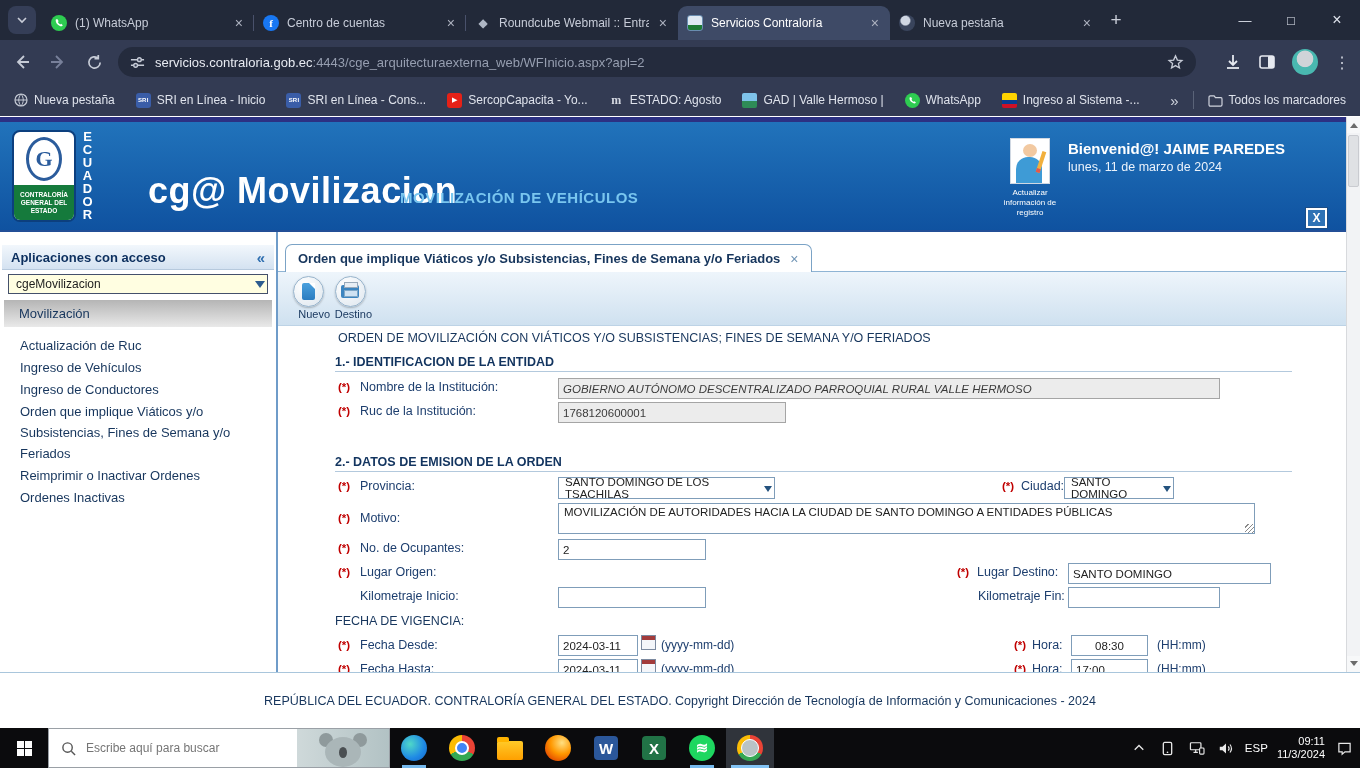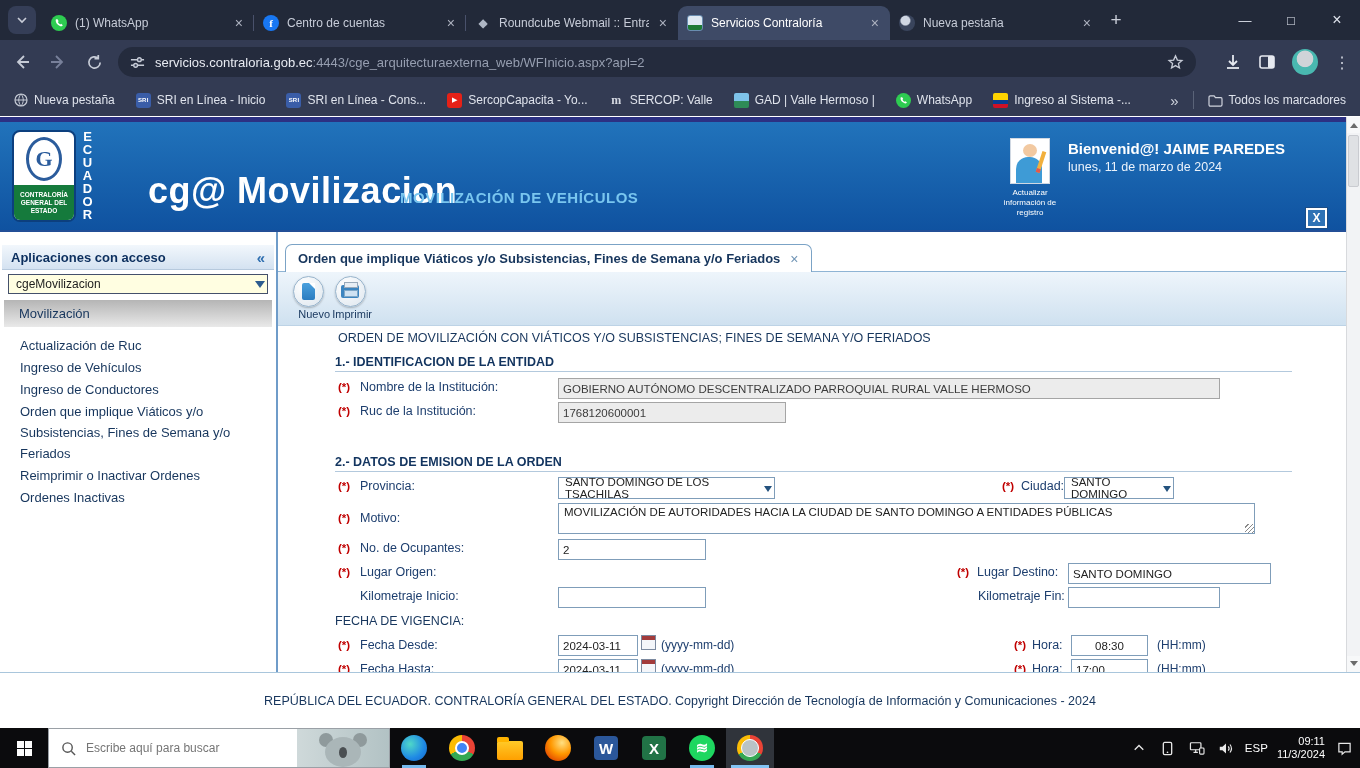--- a/index.html
+++ b/index.html
@@ -286,21 +286,21 @@
     <div class="bm">
       <span class="bm-ico bm-sri">SRI</span>
       <span>SRI en Línea - Cons...</span>
     </div>
     <div class="bm">
       <span class="bm-ico bm-yt">▶</span>
       <span>SercopCapacita - Yo...</span>
     </div>
     <div class="bm">
       <span class="bm-ico bm-sercop">m</span>
-      <span>SERCOP: Valle</span>
+      <span>ESTADO: Agosto</span>
     </div>
     <div class="bm">
       <span class="bm-ico bm-gad"></span>
       <span>GAD | Valle Hermoso |</span>
     </div>
     <div class="bm">
       <span class="bm-ico bm-wa">
           <svg width="9" height="9" viewBox="0 0 12 12">
             <path d="M3 1.5Q2 1.5 2 2.7 2 7.5 7.5 9.8 9 10.4 10 9.4l.6-.8-2-1.6-1 .8Q5.6 7 4.6 4.8l1-.9L4.3 1.6z" fill="#fff"></path>
           </svg>
@@ -372,33 +372,33 @@
       <div class="tbtn" style="left:8px">
         <div class="circ">
             <span class="ic-doc"></span>
           </div>
         <div class="lbl">Nuevo</div>
       </div>
       <div class="tbtn" style="left:50px">
         <div class="circ">
             <span class="ic-prn"></span>
           </div>
-        <div class="lbl">Imprimir</div>
+        <div class="lbl">Destino</div>
       </div>
     </div>
 
     <div class="form">
       <div class="ft" style="left:60px;top:5px">ORDEN DE MOVILIZACIÓN CON VIÁTICOS Y/O SUBSISTENCIAS; FINES DE SEMANA Y/O FERIADOS</div>
 
       <div class="fsec" style="left:57px;top:29px">1.- IDENTIFICACION DE LA ENTIDAD</div>
       <div class="fline" style="top:45px"></div>
 
       <span class="rq" style="left:60px;top:55px">(*)</span>
       <span class="lb" style="left:82px;top:54px">Nombre de la Institución:</span>
-      <input class="in ro" style="left: 280px; top: 52px; width: 662px;" readonly="" value="GOBIERNO AUTÓNOMO DESCENTRALIZADO PARROQUIAL RURAL VALLE HERMOSO">
+      <input class="in ro" style="left: 280px; top: 52px; width: 662px; font-style: italic;" readonly="" value="GOBIERNO AUTÓNOMO DESCENTRALIZADO PARROQUIAL RURAL VALLE HERMOSO">
 
       <span class="rq" style="left:60px;top:79px">(*)</span>
       <span class="lb" style="left:82px;top:78px">Ruc de la Institución:</span>
       <input class="in ro" style="left: 280px; top: 76px; width: 228px;" readonly="" value="1768120600001">
 
       <div class="fsec" style="left:57px;top:129px">2.- DATOS DE EMISION DE LA ORDEN</div>
       <div class="fline" style="top:145px"></div>
 
       <span class="rq" style="left:60px;top:154px">(*)</span>
       <span class="lb" style="left:82px;top:153px">Provincia:</span>

